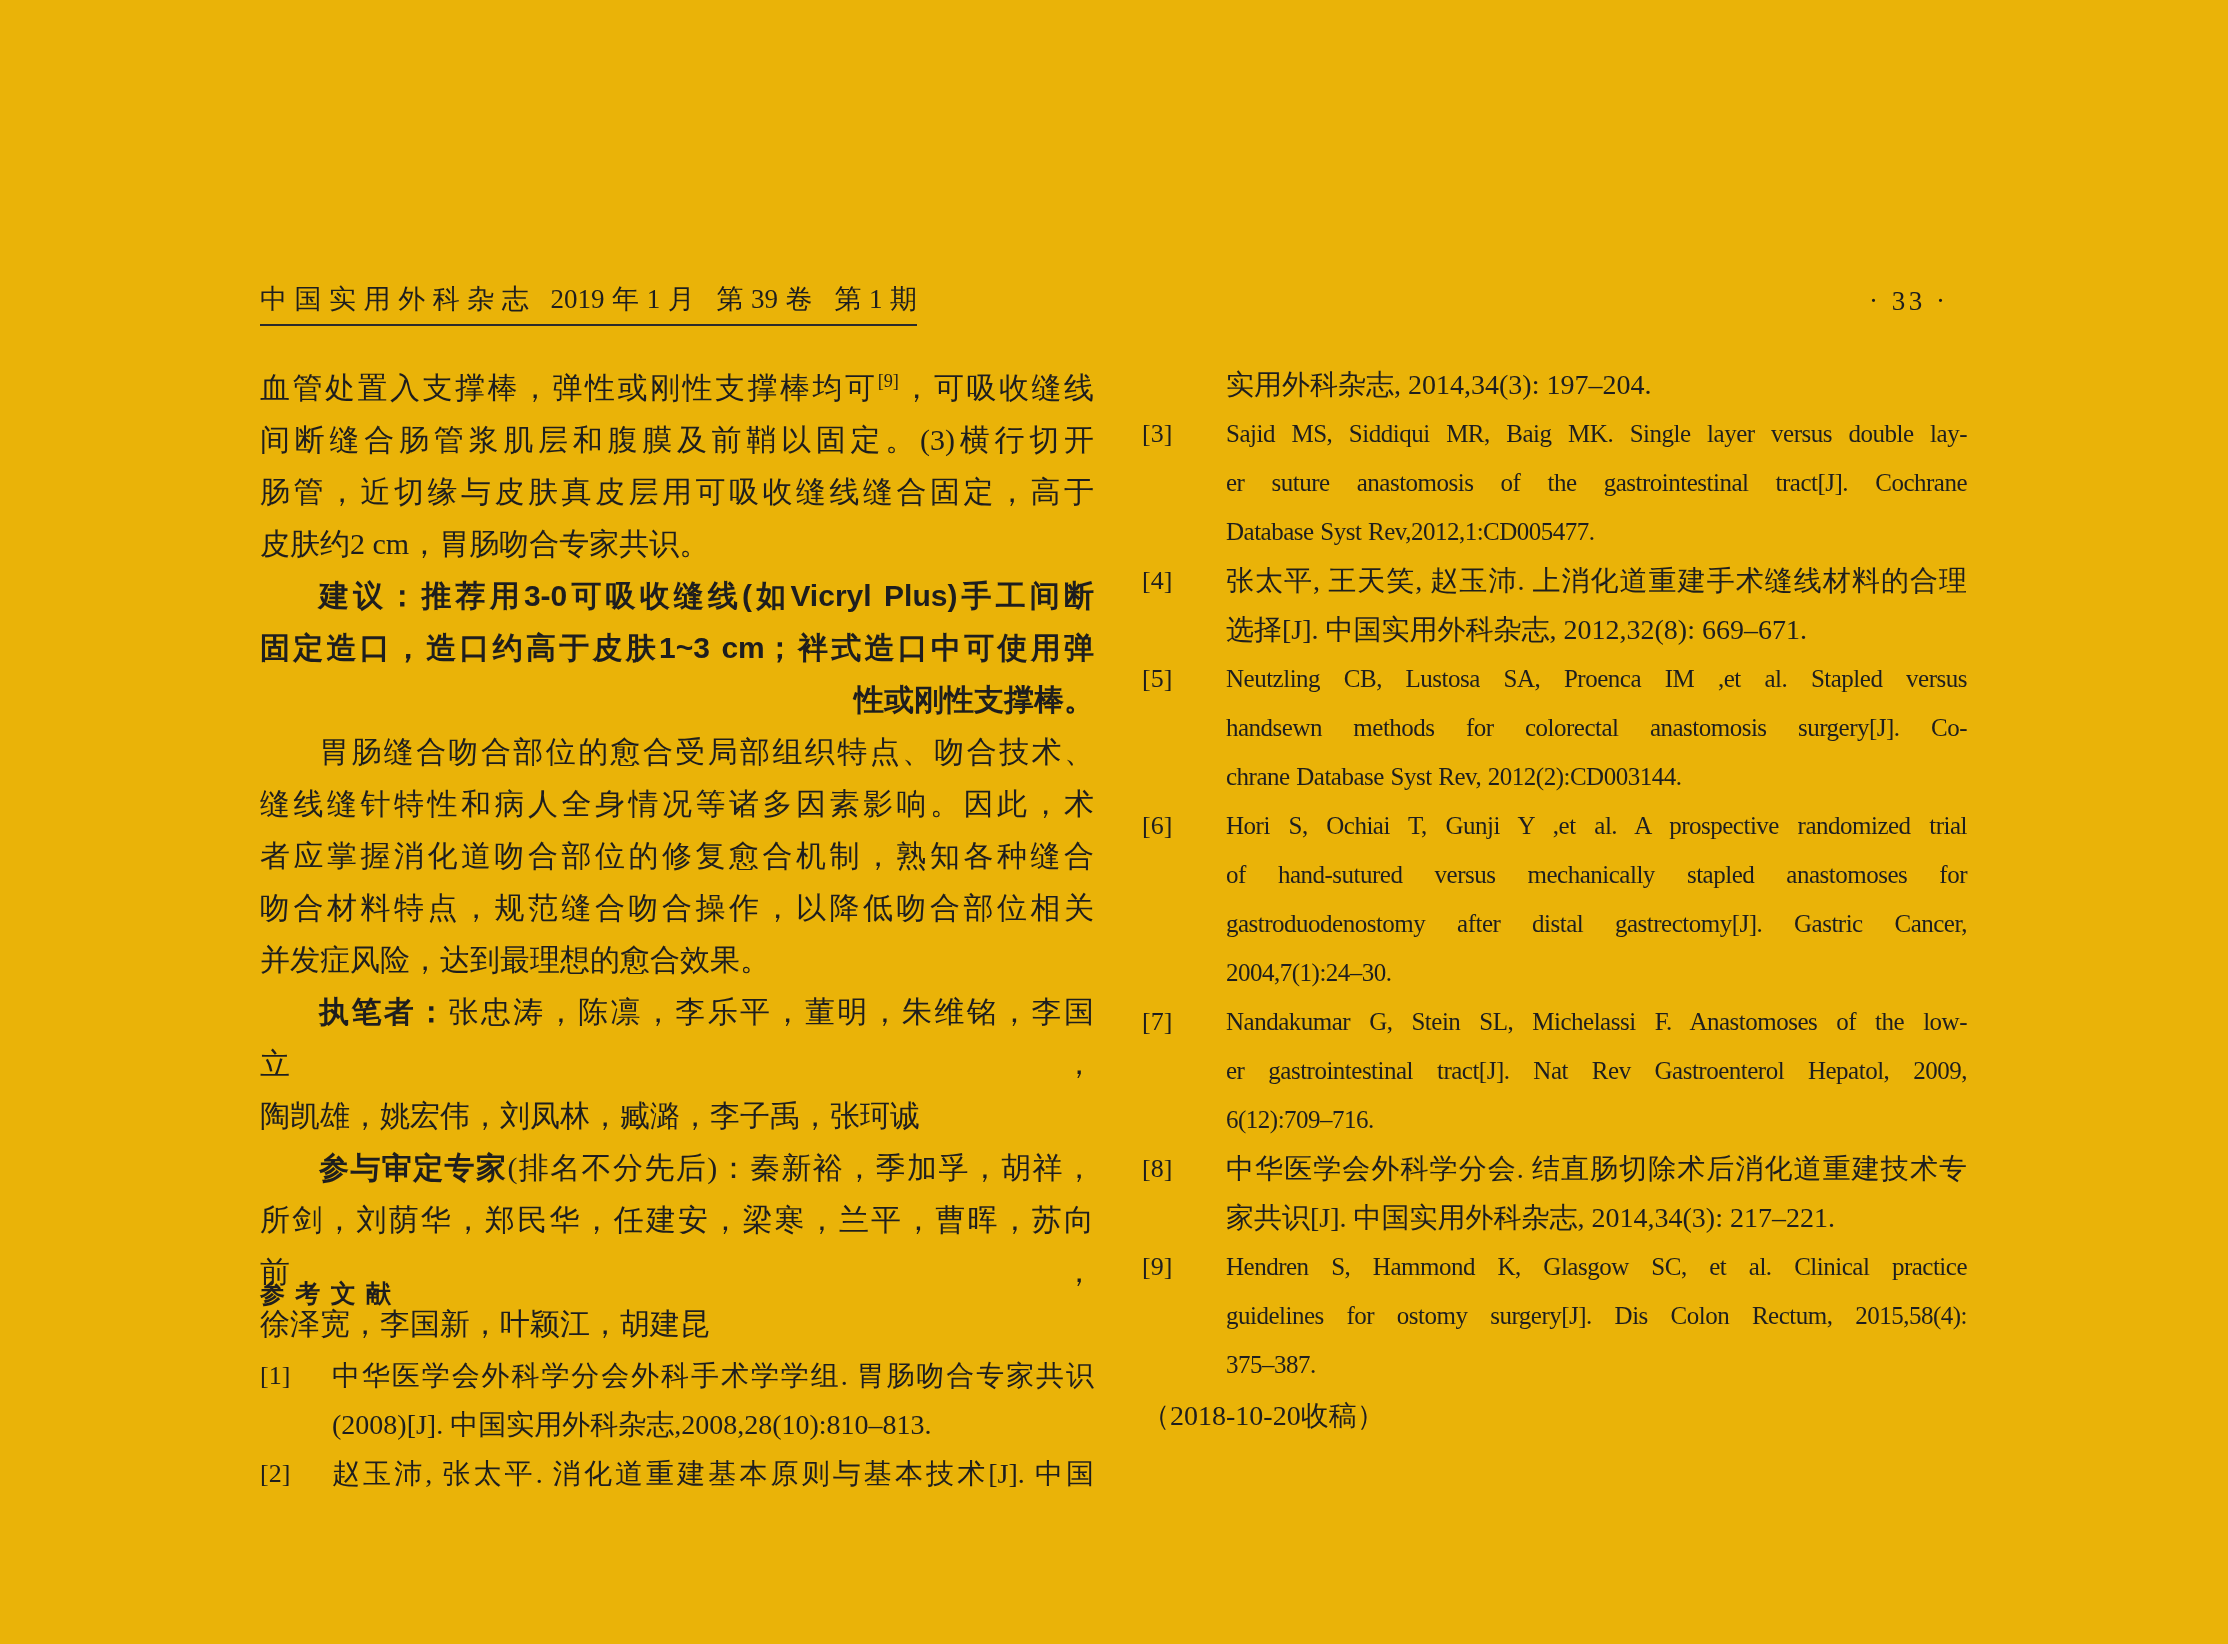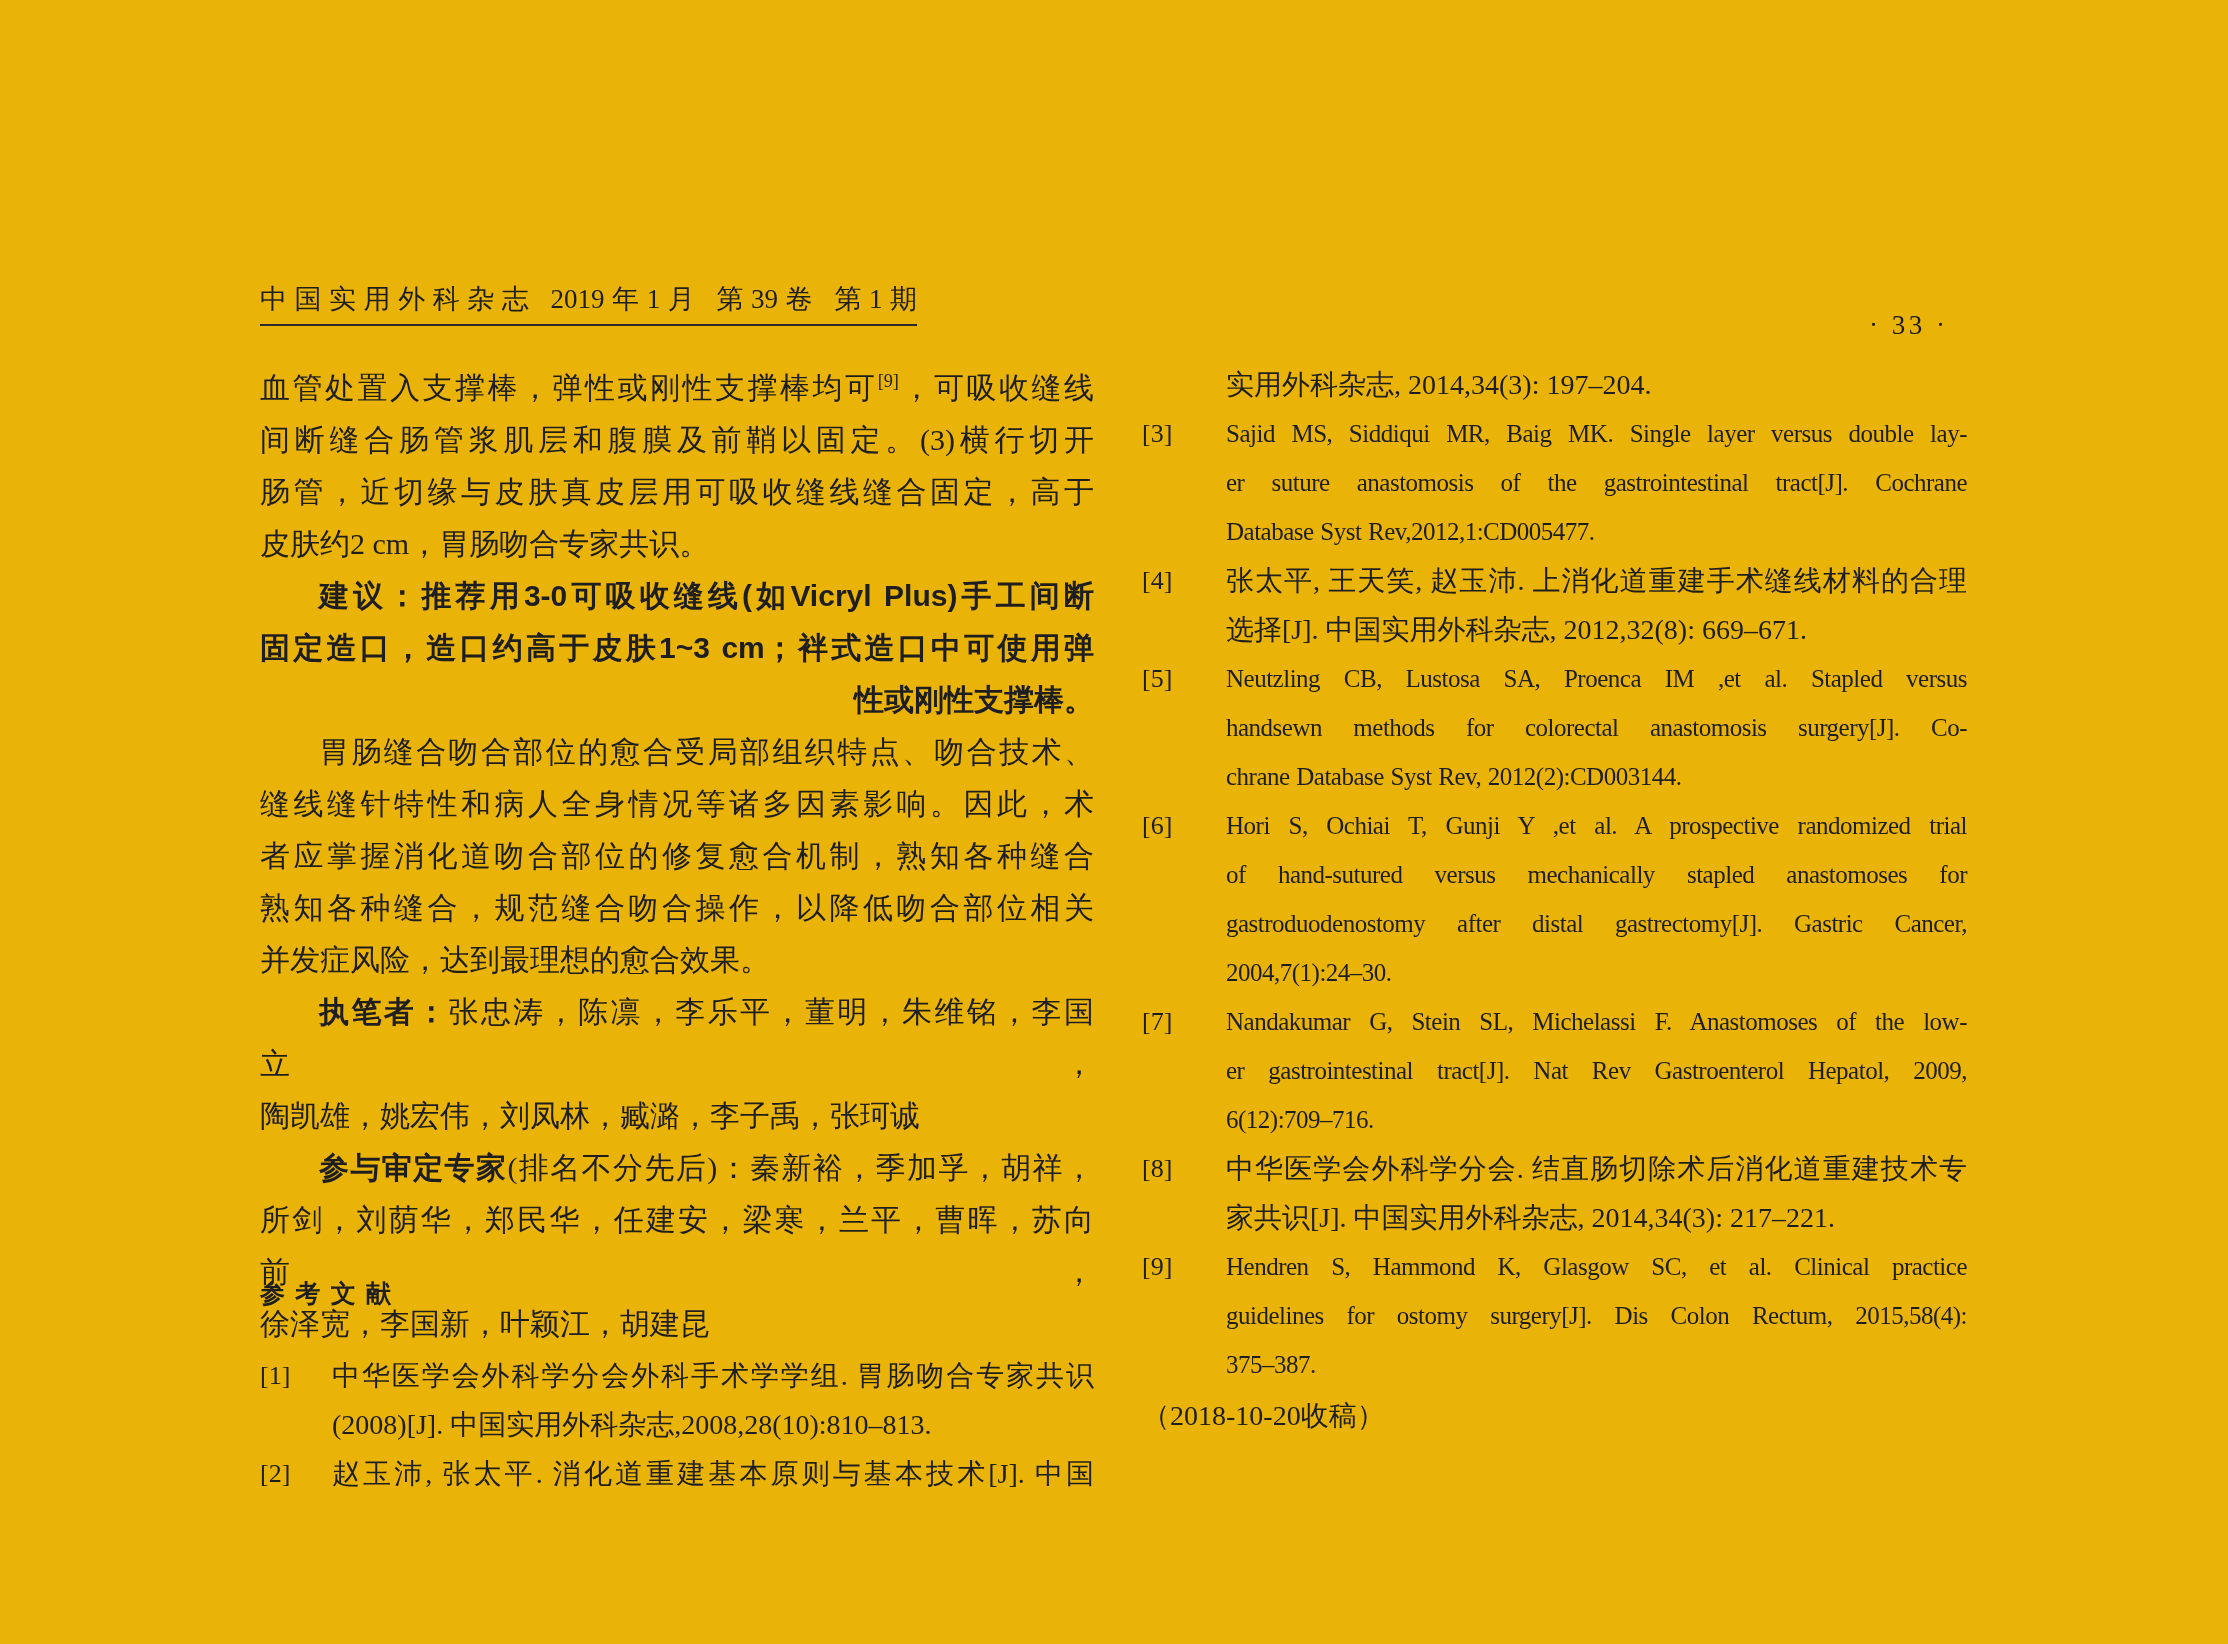--- a/index.html
+++ b/index.html
@@ -17,21 +17,20 @@
     font-size:27px;line-height:40px;
     border-bottom:2.6px solid #2b2b2b;
     padding-bottom:5.2px;
     white-space:nowrap;
     text-align:justify;text-align-last:justify;
   }
   .pagenum{
     position:absolute;left:1869px;top:286px;
     font-size:27px;line-height:31px;letter-spacing:3.5px;
     white-space:nowrap;
-    margin-top:24px;
   }
   
   .lcol{position:absolute;left:260px;top:362px;width:834px;}
   .bl{font-size:30px;line-height:52px;white-space:normal;}
   .bl.j{text-align:justify;text-align-last:justify;}
   .bl.ind{text-indent:59px;}
   .hei{font-family:"Liberation Sans","DejaVu Sans",sans-serif;font-weight:700;text-align:right;}
   sup.cite{font-size:18.3px;line-height:0;vertical-align:super;letter-spacing:0;}
   
   .refhead{
@@ -69,21 +68,21 @@
     <div class="bl j">肠管，近切缘与皮肤真皮层用可吸收缝线缝合固定，高于</div>
     <div class="bl">皮肤约2 cm，胃肠吻合专家共识。</div>
 
     <div class="bl j ind hei">建议：推荐用3-0可吸收缝线(如Vicryl Plus)手工间断</div>
     <div class="bl j hei">固定造口，造口约高于皮肤1~3 cm；袢式造口中可使用弹</div>
     <div class="bl hei">性或刚性支撑棒。</div>
 
     <div class="bl j ind">胃肠缝合吻合部位的愈合受局部组织特点、吻合技术、</div>
     <div class="bl j">缝线缝针特性和病人全身情况等诸多因素影响。因此，术</div>
     <div class="bl j">者应掌握消化道吻合部位的修复愈合机制，熟知各种缝合</div>
-    <div class="bl j">熟知各种缝合，规范缝合吻合操作，以降低吻合部位相关</div>
+    <div class="bl j">吻合材料特点，规范缝合吻合操作，以降低吻合部位相关</div>
     <div class="bl">并发症风险，达到最理想的愈合效果。</div>
 
     <div class="bl j ind"><span class="hei">执笔者：</span><span>张忠涛，陈凛，李乐平，董明，朱维铭，李国立，</span></div>
     <div class="bl">陶凯雄，姚宏伟，刘凤林，臧潞，李子禹，张珂诚</div>
 
     <div class="bl j ind"><span class="hei">参与审定专家</span><span>(排名不分先后)：秦新裕，季加孚，胡祥，</span></div>
     <div class="bl j">所剑，刘荫华，郑民华，任建安，梁寒，兰平，曹晖，苏向前，</div>
     <div class="bl">徐泽宽，李国新，叶颖江，胡建昆</div>
   </div>
 

